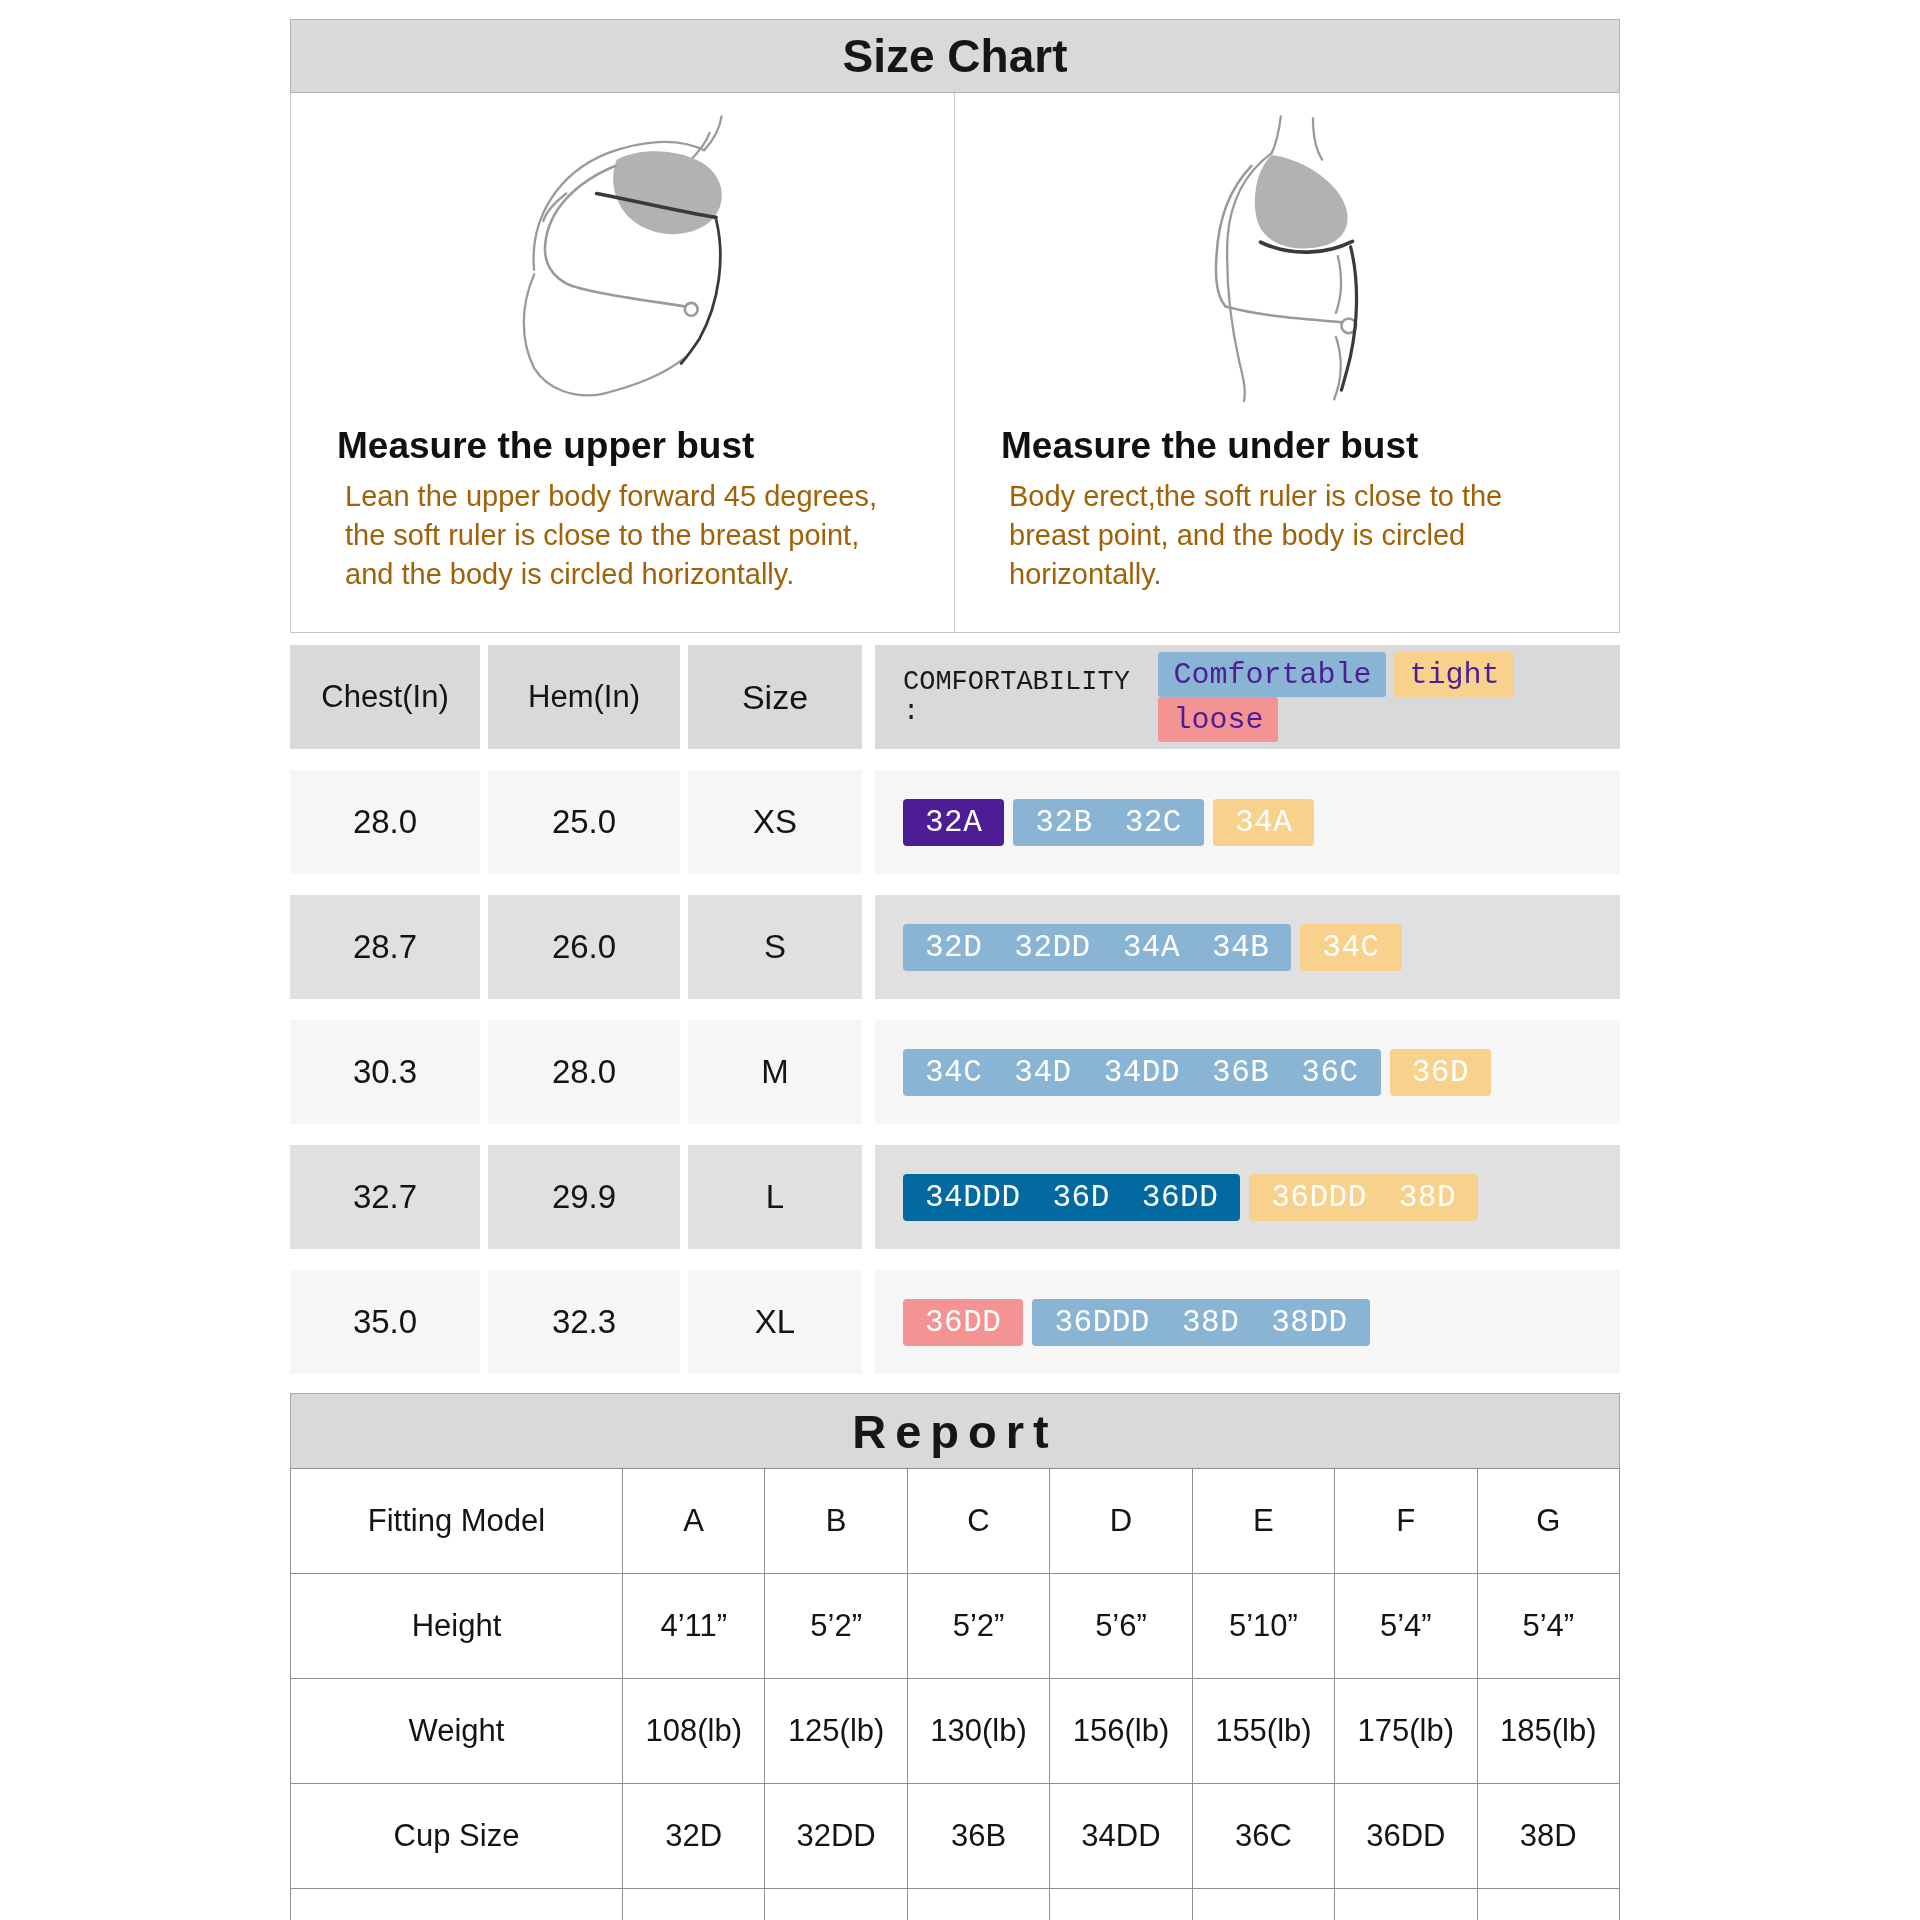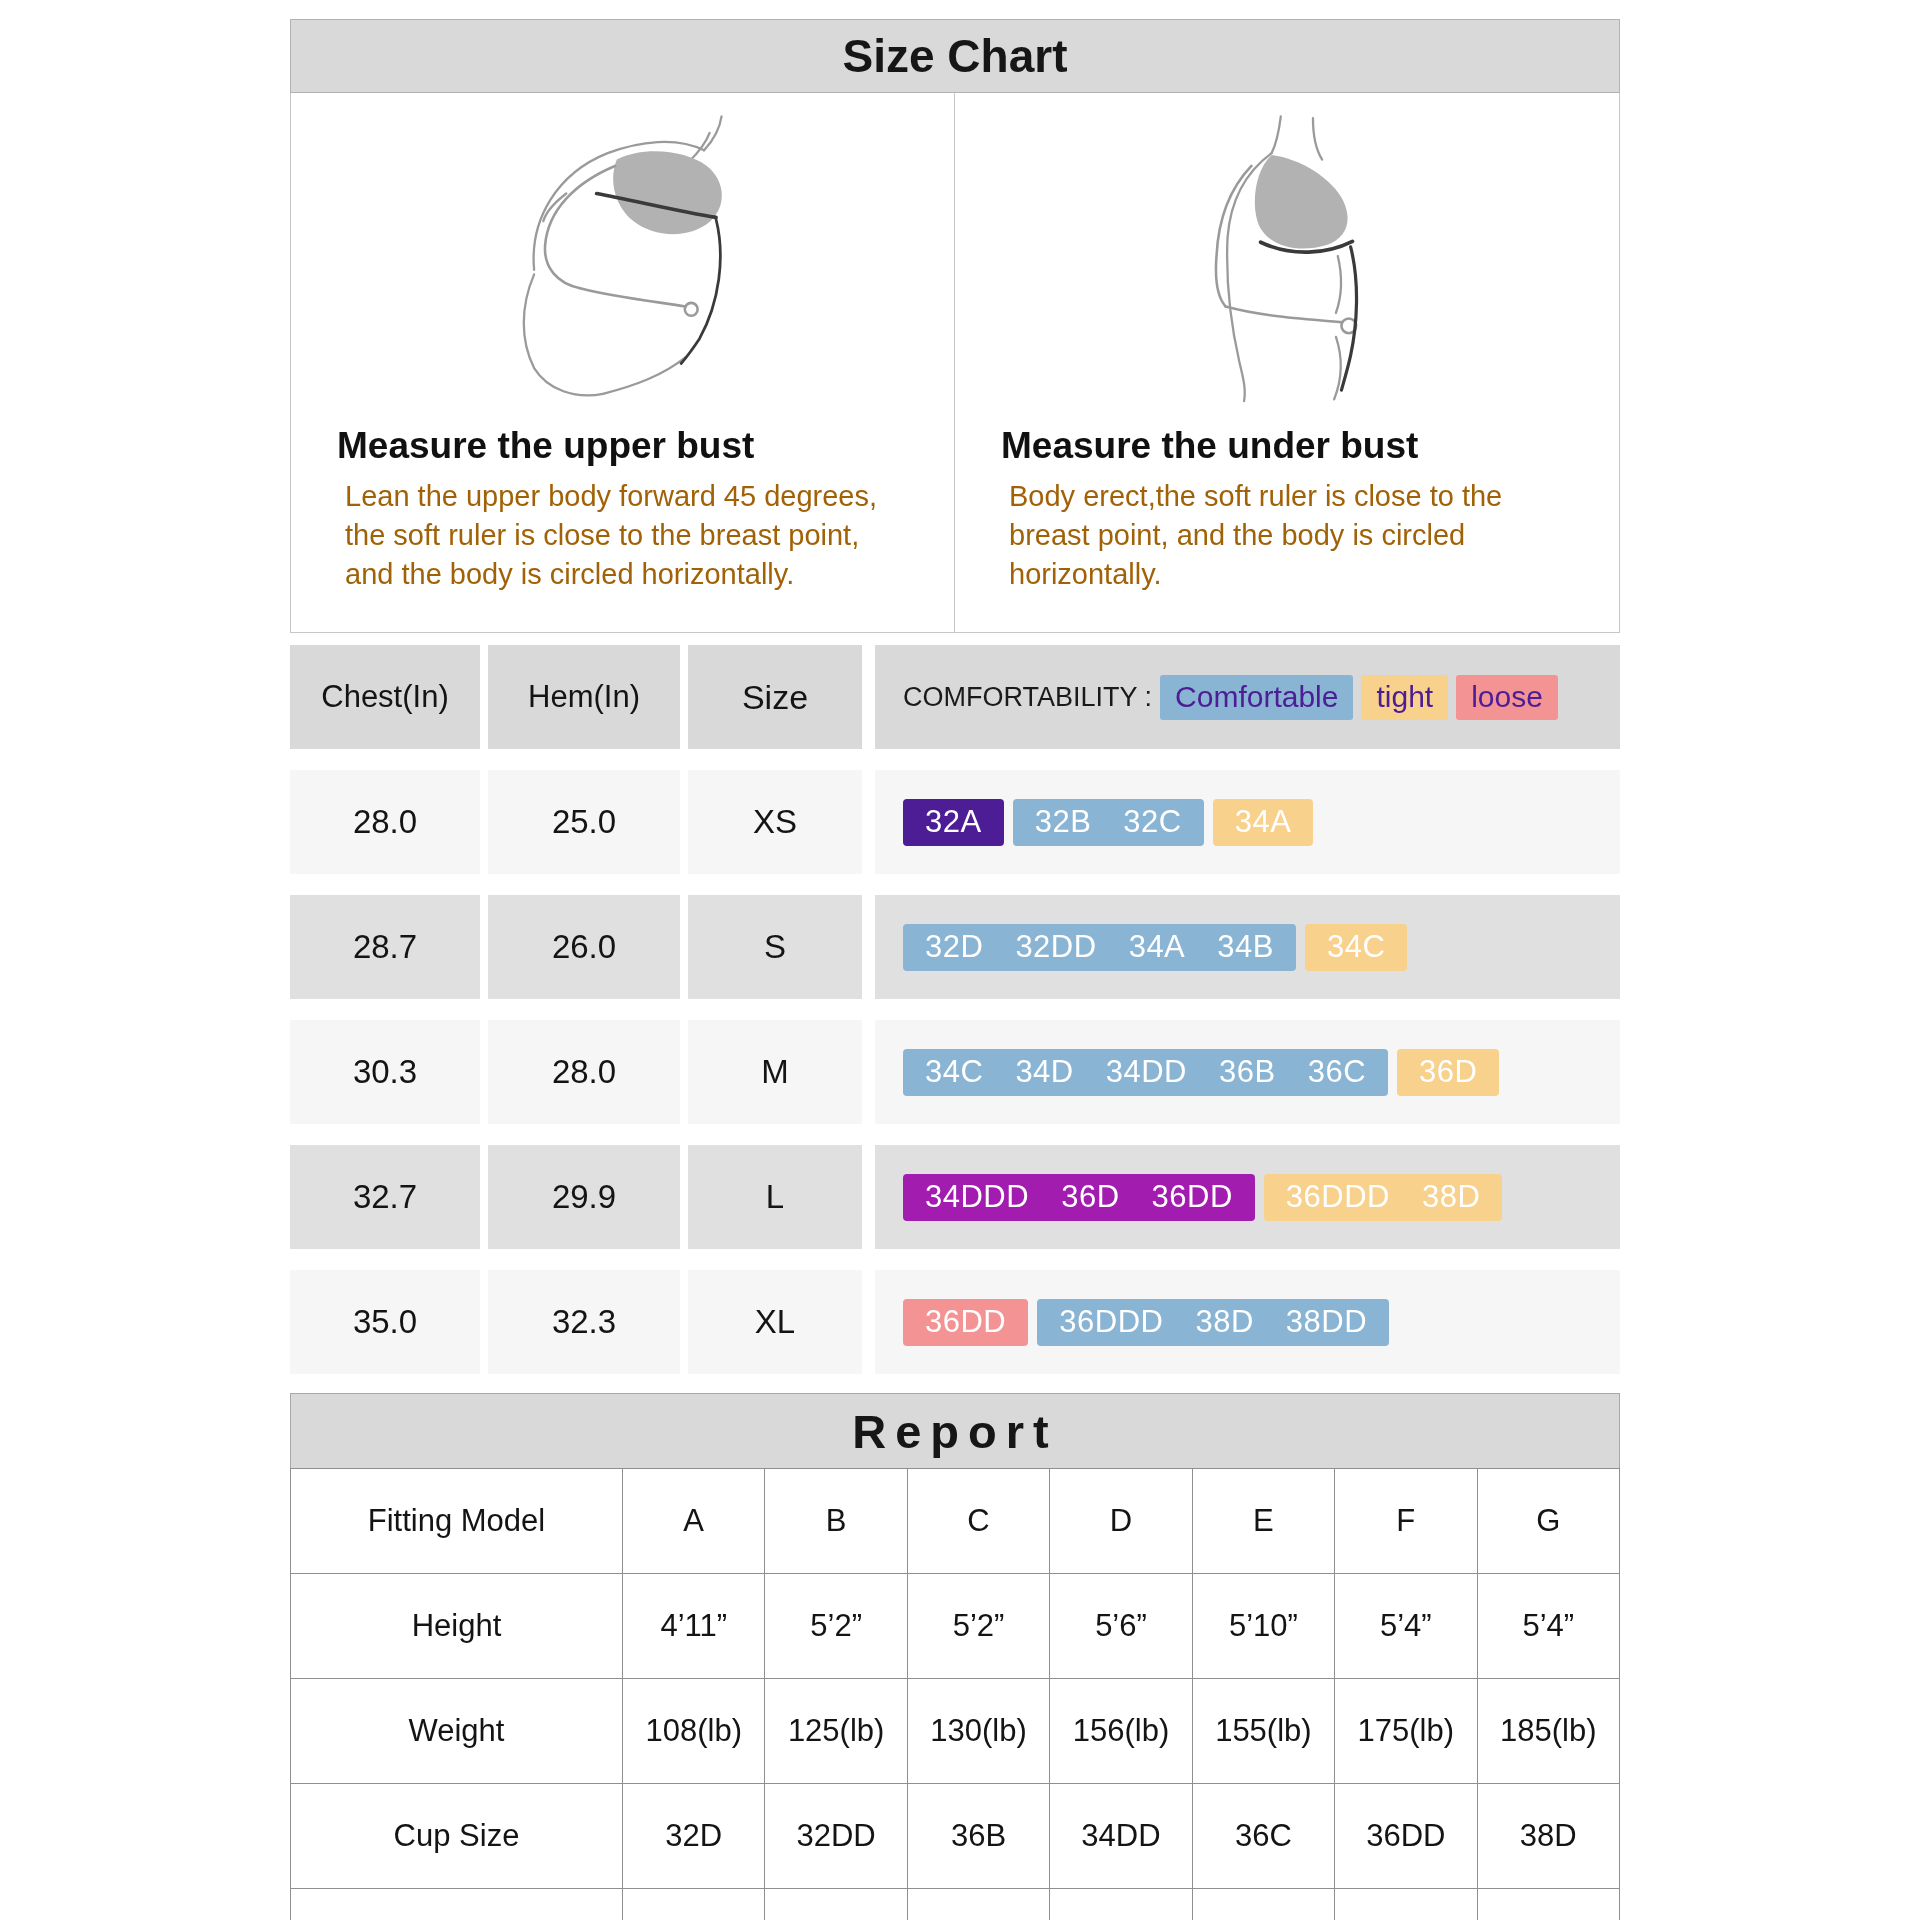--- a/index.html
+++ b/index.html
@@ -21,21 +21,21 @@
   .panel p{margin:8px;font-size:29px;line-height:1.35;color:#a16207;}
 
   
   .size-table{margin-top:12px;}
   .st-row{display:flex;}
   .st-rows .st-row{margin-top:21px;}
   .st-cell{height:104px;display:flex;align-items:center;justify-content:center;box-sizing:border-box;}
   .col-chest{width:190px;}
   .col-hem{width:192px;margin-left:8px;}
   .col-size{width:174px;margin-left:8px;}
-  .col-comfort{flex:1;margin-left:13px;justify-content:flex-start;padding-left:28px;}
+  .col-comfort{flex:1;margin-left:13px;justify-content:flex-start;padding-left:28px;font-family:Liberation Mono, monospace;}
   .st-header .st-cell{background:#d9d9d9;font-size:31px;}
   .st-header .col-size{font-size:34px;}
   .shade-light .st-cell{background:#f6f6f6;}
   .shade-dark .st-cell{background:#e0e0e0;}
   .num{font-size:33px;}
   .comfort-label{font-size:27px;color:#1a1a1a;}
   .legend-badge{display:inline-flex;align-items:center;height:45px;padding:0 15px;margin-left:8px;border-radius:3px;color:#4c1d95;font-size:30px;}
   .fit-badge{display:inline-flex;align-items:center;height:47px;border-radius:4px;color:#fff;margin-right:9px;padding:0 6px;}
   .fit-size{margin:0 16px;font-size:31px;letter-spacing:0.5px;}
 
@@ -168,21 +168,21 @@
               <span class="fit-badge" style="background: rgb(248, 209, 140);">
                 <span class="fit-size">36D</span>
               </span>
             </div>
           </div>
           <div class="st-row shade-dark">
             <div class="st-cell col-chest num">32.7</div>
             <div class="st-cell col-hem num">29.9</div>
             <div class="st-cell col-size num">L</div>
             <div class="st-cell col-comfort">
-              <span class="fit-badge" style="background: #a21caf;">
+              <span class="fit-badge" style="background: #0369a1;">
                 <span class="fit-size">34DDD</span>
                 <span class="fit-size">36D</span>
                 <span class="fit-size">36DD</span>
               </span>
               <span class="fit-badge" style="background: rgb(248, 209, 140);">
                 <span class="fit-size">36DDD</span>
                 <span class="fit-size">38D</span>
               </span>
             </div>
           </div>

